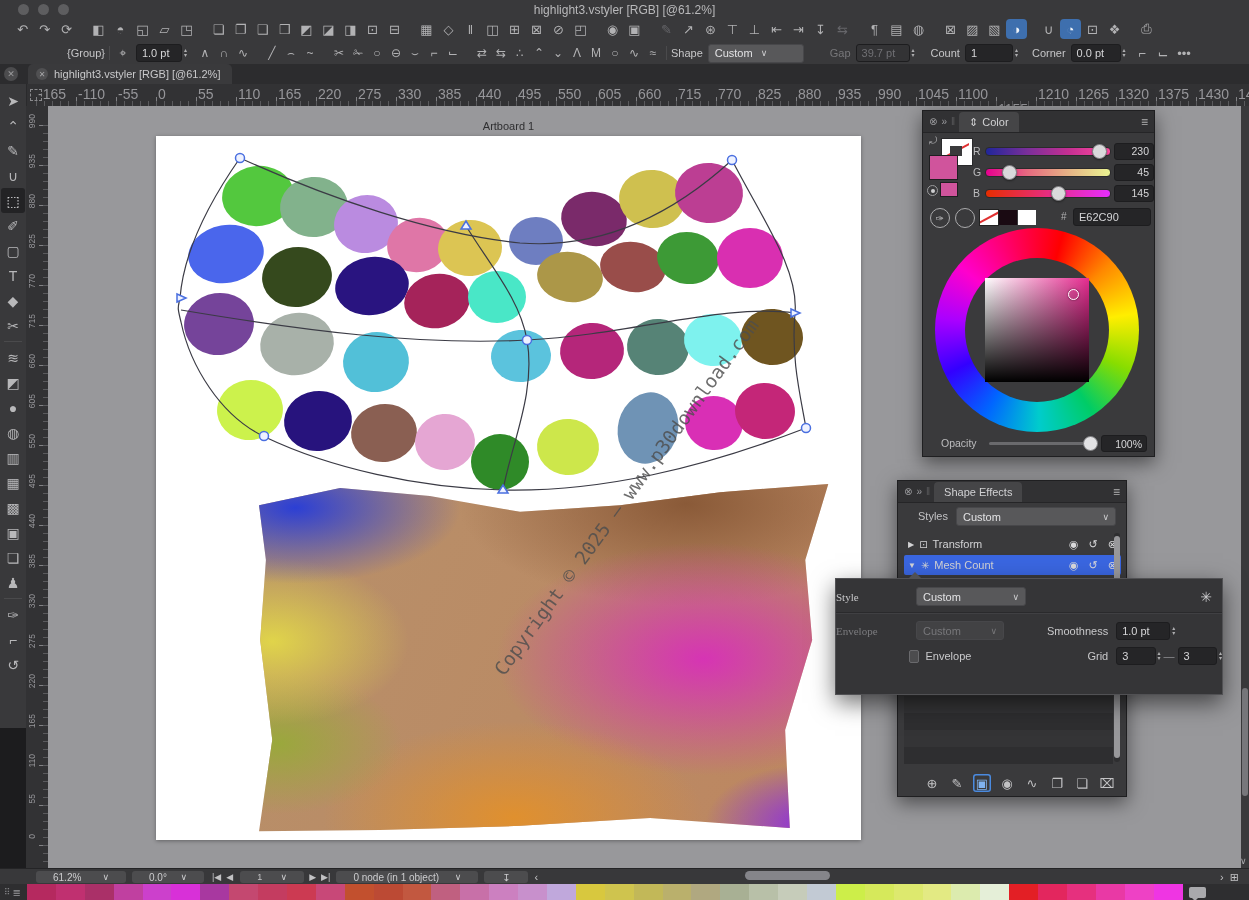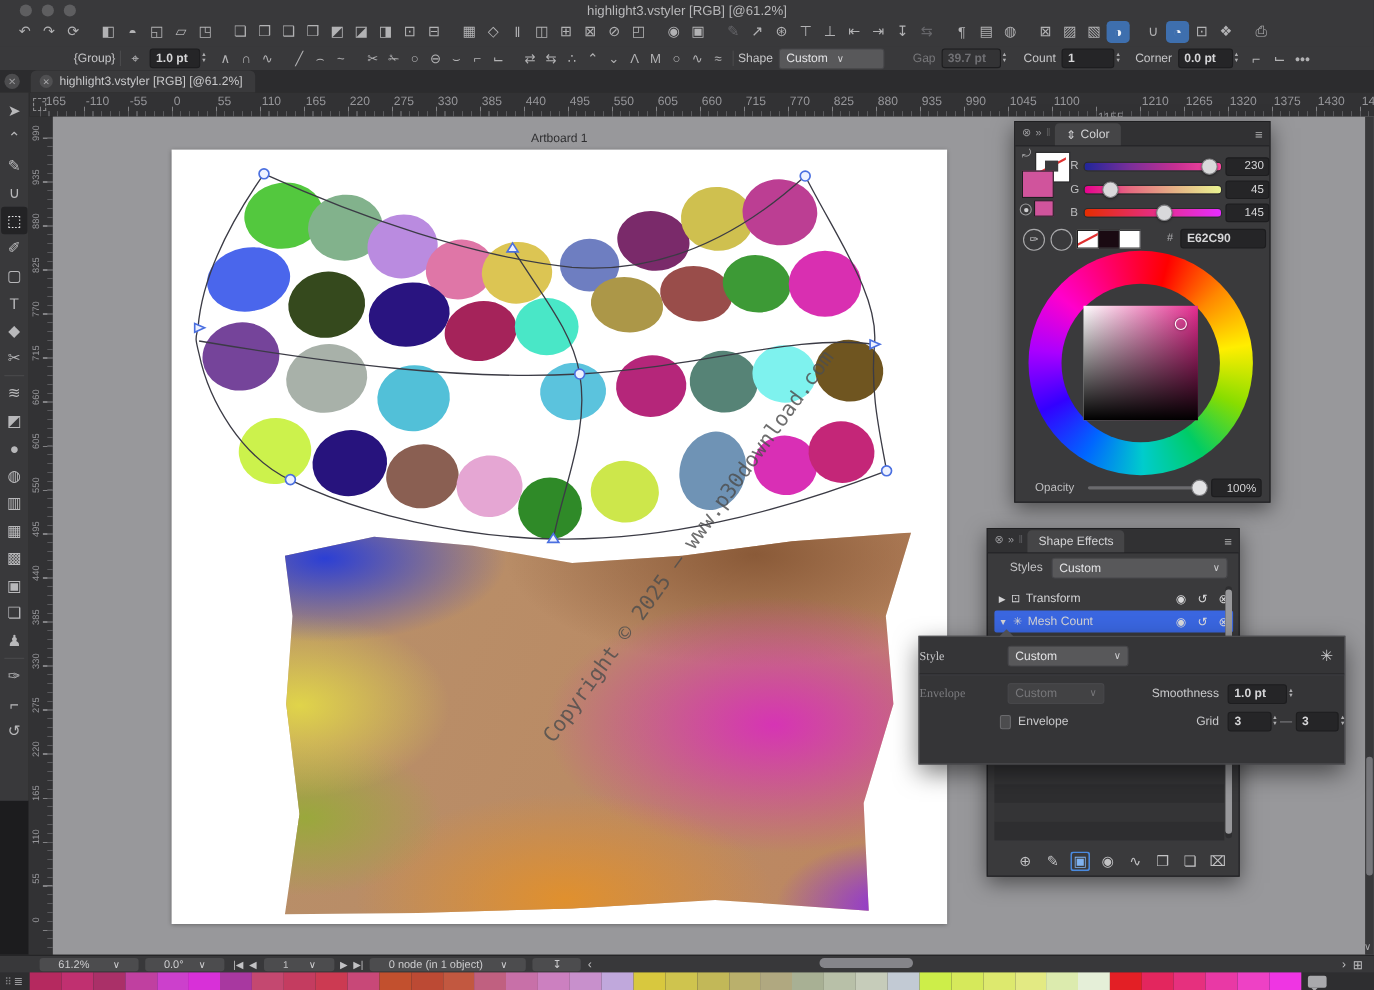--- a/index.html
+++ b/index.html
@@ -16,41 +16,41 @@
   .ic{min-width:21px;height:20px;display:flex;align-items:center;justify-content:center;
       color:#b2b2b4;font-size:13px;border-radius:4px;cursor:default;}
   .ic.small{min-width:18px;font-size:12px;}
   .ic.a{background:#3e6fae;color:#eef2f8;}
   .ic.d{color:#66666a;}
   .sep{width:9px;height:16px;}
   .vline{width:1px;height:14px;background:#4a4a4c;margin:0 4px;}
   .lbl{color:#c6c6c8;font-size:11px;}
   .lbl.d{color:#77777a;}
   .inbox{background:#252527;border:1px solid #1d1d1f;border-radius:3px;color:#d6d6d8;
-         font-size:11px;padding:1px 5px;height:14px;display:flex;align-items:center;font-weight:bold;}
+         font-size:11px;padding:1px 5px;height:14px;display:flex;align-items:center;}
   .inbox.d{color:#707074;background:#333335;}
   .stp{display:inline-flex;flex-direction:column;justify-content:center;color:#aeaeb0;
        font-size:6px;line-height:5px;margin-left:2px;}
   .dd{background:#58585a;border:1px solid #47474a;border-radius:3px;color:#e2e2e4;font-size:11px;
       padding:1px 6px;height:15px;display:flex;align-items:center;gap:8px;}
   .chev{font-size:9px;color:#cfcfd1;}
   
   .tabbar{left:0;top:64px;width:100%;height:20px;background:#2c2c2e;border-bottom:1px solid #232325;}
   .closeall{left:4px;top:3px;width:14px;height:14px;border-radius:50%;background:#4c4c4e;color:#9a9a9c;
             font-size:9px;display:flex;align-items:center;justify-content:center;}
   .tab{left:28px;top:0;height:20px;background:#3a3a3c;border-radius:5px 5px 0 0;display:flex;
        align-items:center;gap:6px;padding:0 12px 0 8px;font-size:11px;color:#c9c9cb;}
   .tabx{width:12px;height:12px;border-radius:50%;background:#505052;color:#a8a8aa;font-size:8px;
         display:flex;align-items:center;justify-content:center;}
   
   .hruler{left:26px;top:84px;width:1223px;height:22px;background:#323234;border-bottom:1px solid #242426;
     background-image:repeating-linear-gradient(90deg,#5a5a5d 0 1px,transparent 1px 8px),
                      repeating-linear-gradient(90deg,#818184 0 1px,transparent 1px 40px);
     background-size:100% 5px,100% 9px;background-position:10px 100%,10px 100%;background-repeat:no-repeat;}
-  .hruler span{position:absolute;top:2px;font-size:11px;color:#96969a;}
+  .hruler span{position:absolute;top:2px;font-size:14px;color:#96969a;}
   .vruler{left:26px;top:106px;width:22px;height:762px;background:#323234;border-right:1px solid #242426;
     background-image:repeating-linear-gradient(180deg,#5a5a5d 0 1px,transparent 1px 8px),
                      repeating-linear-gradient(180deg,#818184 0 1px,transparent 1px 40px);
     background-size:5px 100%,9px 100%;background-position:100% 19px,100% 19px;background-repeat:no-repeat;}
   .vruler span{position:absolute;left:1px;font-size:8.5px;color:#96969a;writing-mode:vertical-rl;
     transform:rotate(180deg);}
   .corner{left:30px;top:89px;width:10px;height:10px;border:1px dashed #8a8a8d;}
   .toolscol{left:0;top:84px;width:26px;height:644px;background:#39393b;border-right:1px solid #2a2a2c;
             display:flex;flex-direction:column;align-items:center;padding-top:4px;}
   .toolsdark{left:0;top:728px;width:26px;height:140px;background:#1c1c1e;border-right:1px solid #2a2a2c;}

